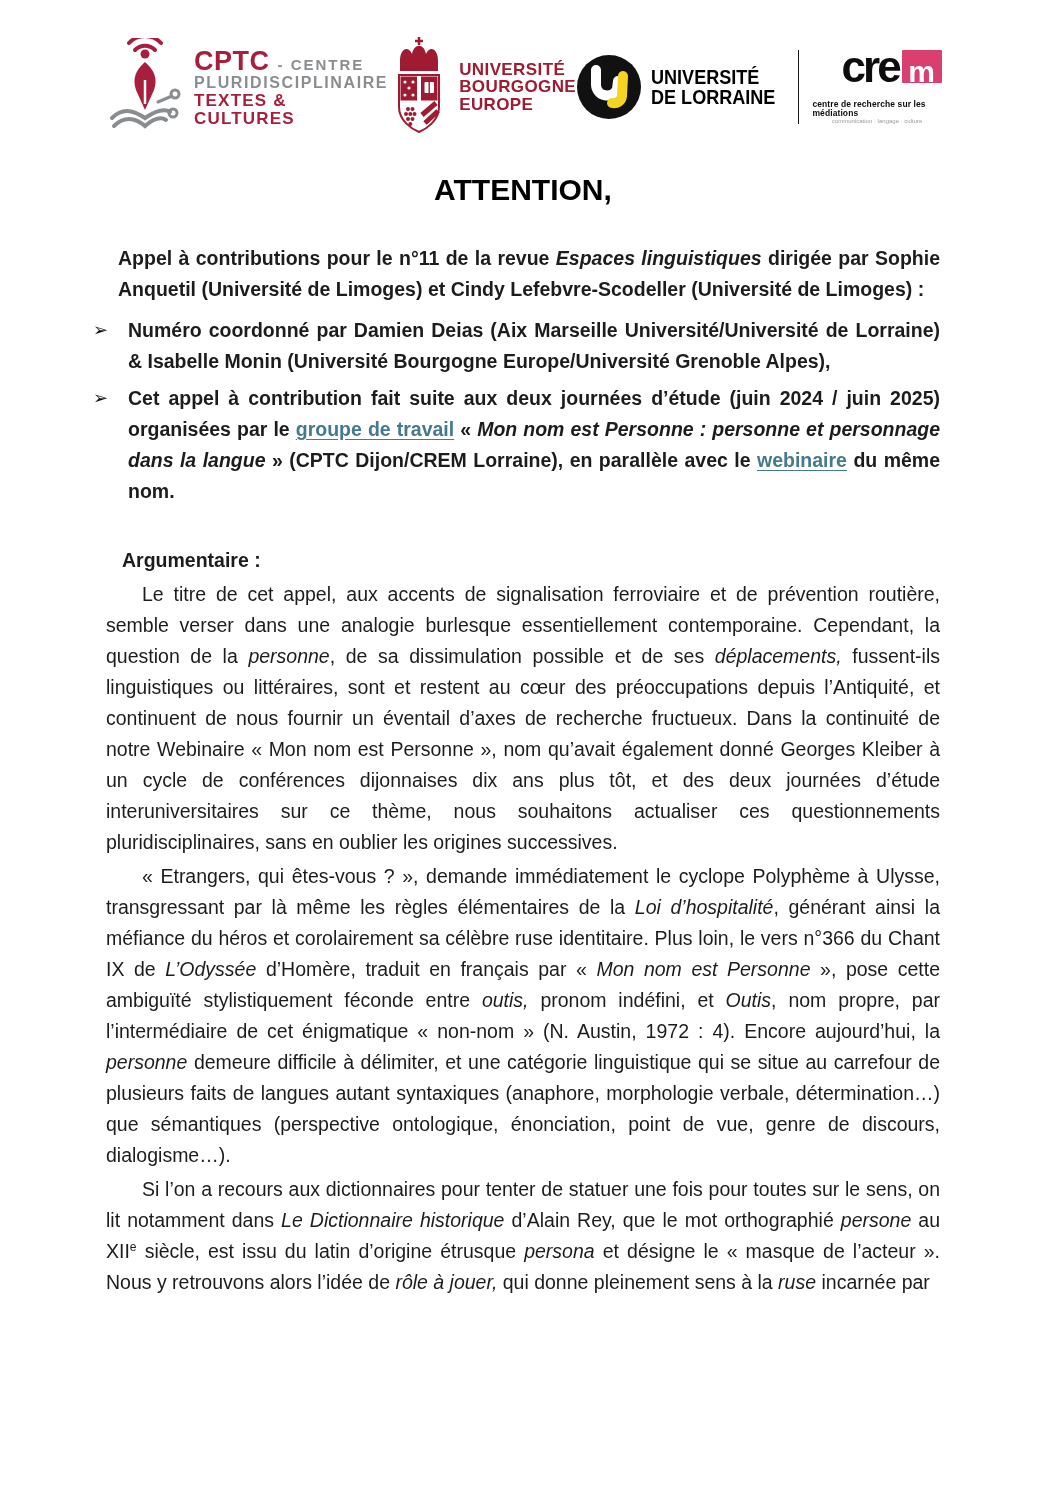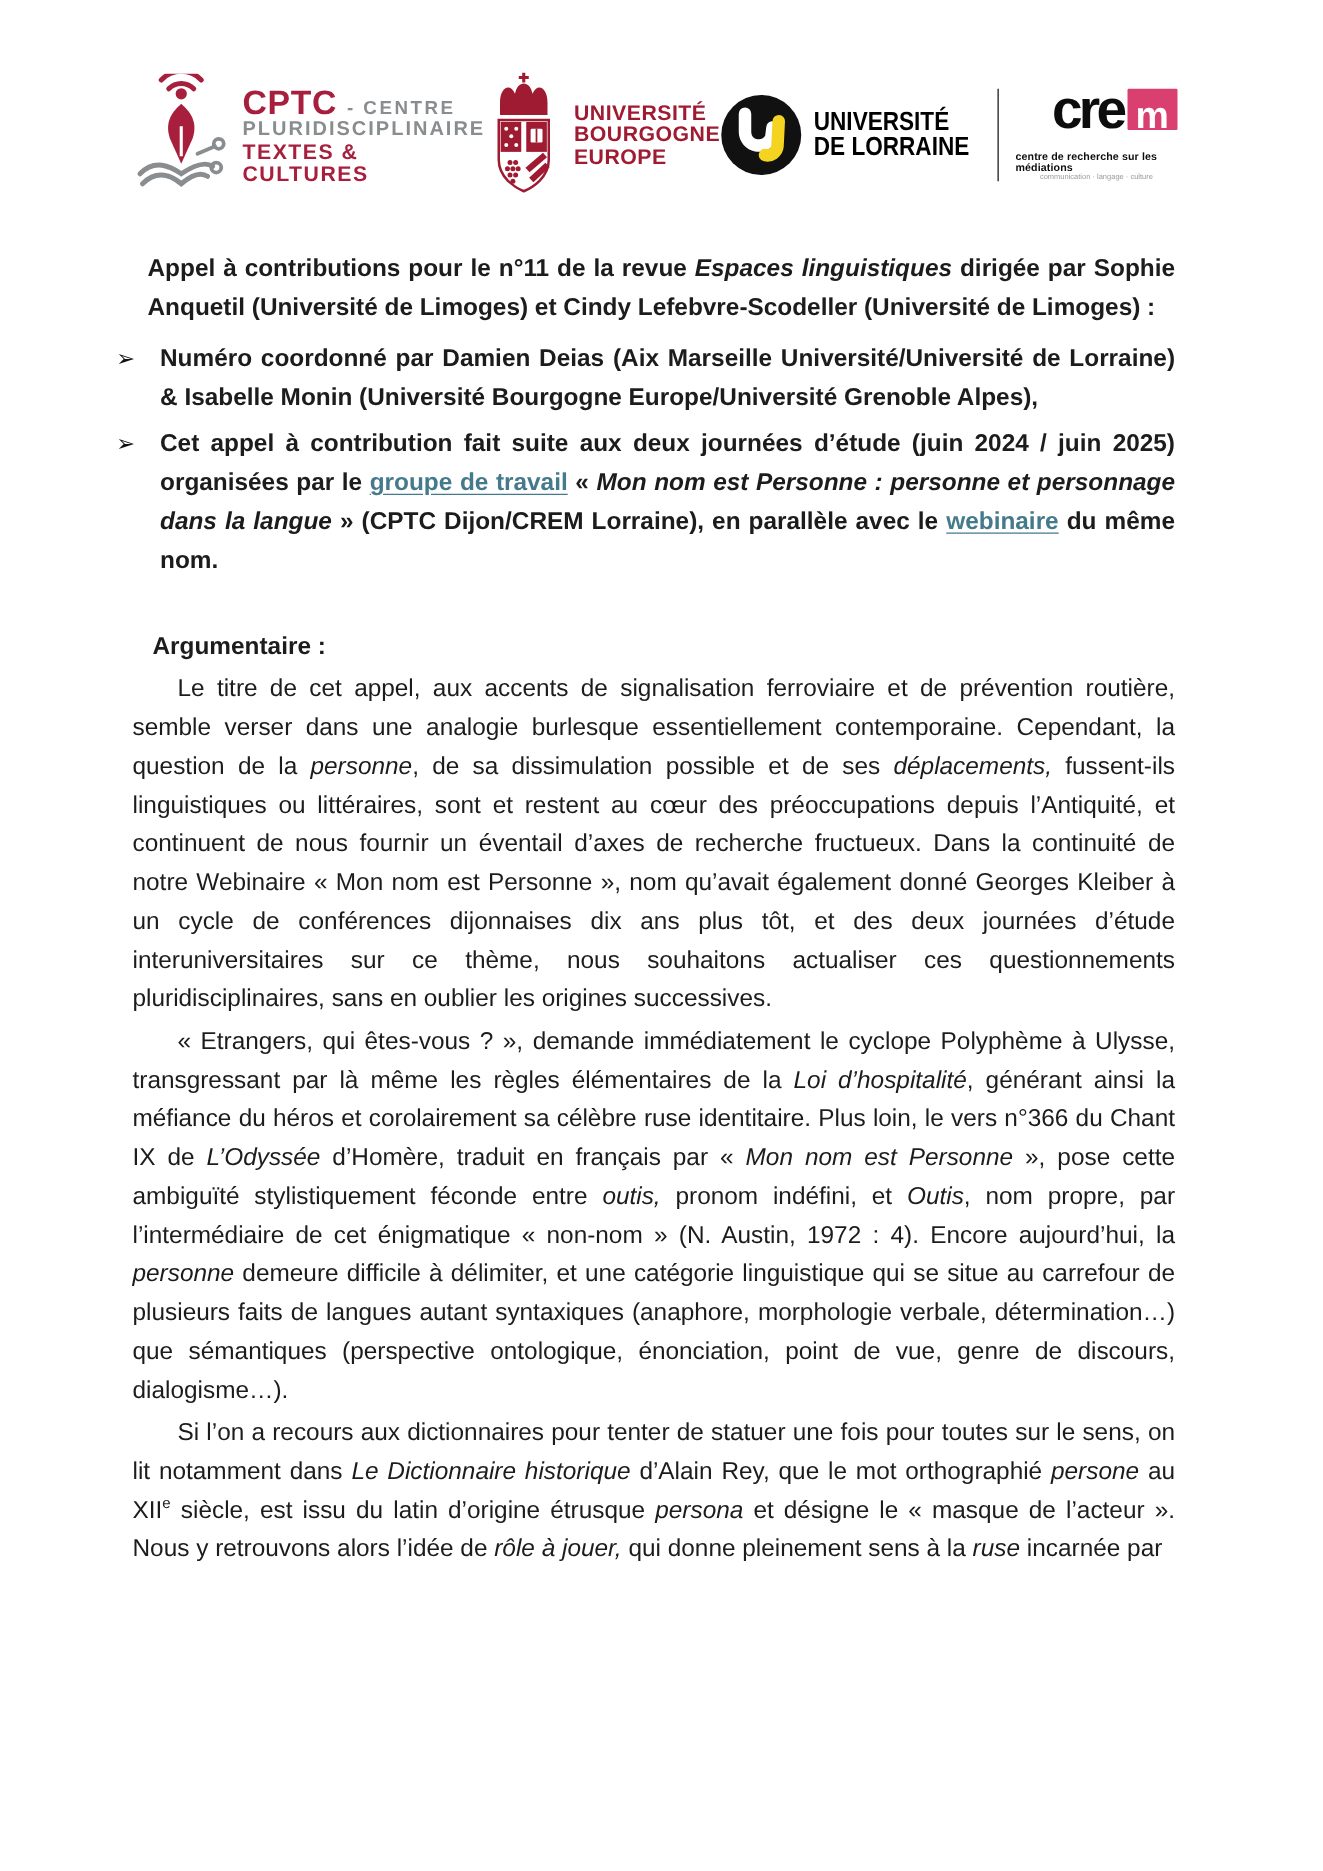--- a/index.html
+++ b/index.html
@@ -14,21 +14,21 @@
     --page-bg:#ffffff;
   }
   *{box-sizing:border-box;margin:0;padding:0;}
   html,body{background:#fff;}
   body{
     width:1058px;height:1497px;overflow:hidden;position:relative;
     background:var(--page-bg);
     font-family:"Liberation Sans", sans-serif;
     color:var(--text);
   }
-  .page{padding:52px 118px 0 106px;}
+  .page{padding:31px 118px 0 106px;}
 
   
   .logo-row{display:flex;align-items:center;justify-content:space-between;height:112px;}
   .logo{display:flex;align-items:center;}
   .cptc-text{margin-left:10px;line-height:1.05;}
   .cptc-line1{font-size:27px;font-weight:bold;color:var(--cptc-red);letter-spacing:.5px;}
   .cptc-line1 .cptc-centre{font-size:15px;font-weight:600;color:var(--cptc-gray);letter-spacing:2px;}
   .cptc-line2{font-size:16px;font-weight:600;color:var(--cptc-gray);letter-spacing:1.6px;text-align:right;}
   .cptc-line3{font-size:17px;font-weight:bold;color:var(--cptc-red);letter-spacing:1.2px;}
   .ube-text{margin-left:9px;line-height:1.02;font-weight:bold;color:var(--ube-red);font-size:17px;letter-spacing:.4px;}
@@ -147,20 +147,21 @@
         <span class="crem-word">
           <span class="crem-cre">cre</span>
           <span class="crem-m">m</span>
         </span>
         <span class="crem-sub">centre de recherche sur les médiations</span>
         <span class="crem-tag">communication · langage · culture</span>
       </span>
     </div>
   </div>
 
+  <div class="title1">ATTENTION,</div>
 
   <div class="doc">
 
     <p class="intro"><span>Appel à contributions pour le n°11 de la revue </span><span class="run-i">Espaces linguistiques</span><span> dirigée par Sophie Anquetil (Université de Limoges) et Cindy Lefebvre-Scodeller (Université de Limoges) :</span></p>
 
     <div class="bullets">
       <div class="bullet">
         <span class="bullet-marker">➢</span>
         <span><span>Numéro coordonné par Damien Deias (Aix Marseille Université/Université de Lorraine) &amp; Isabelle Monin (Université Bourgogne Europe/Université Grenoble Alpes),</span></span>
       </div>

